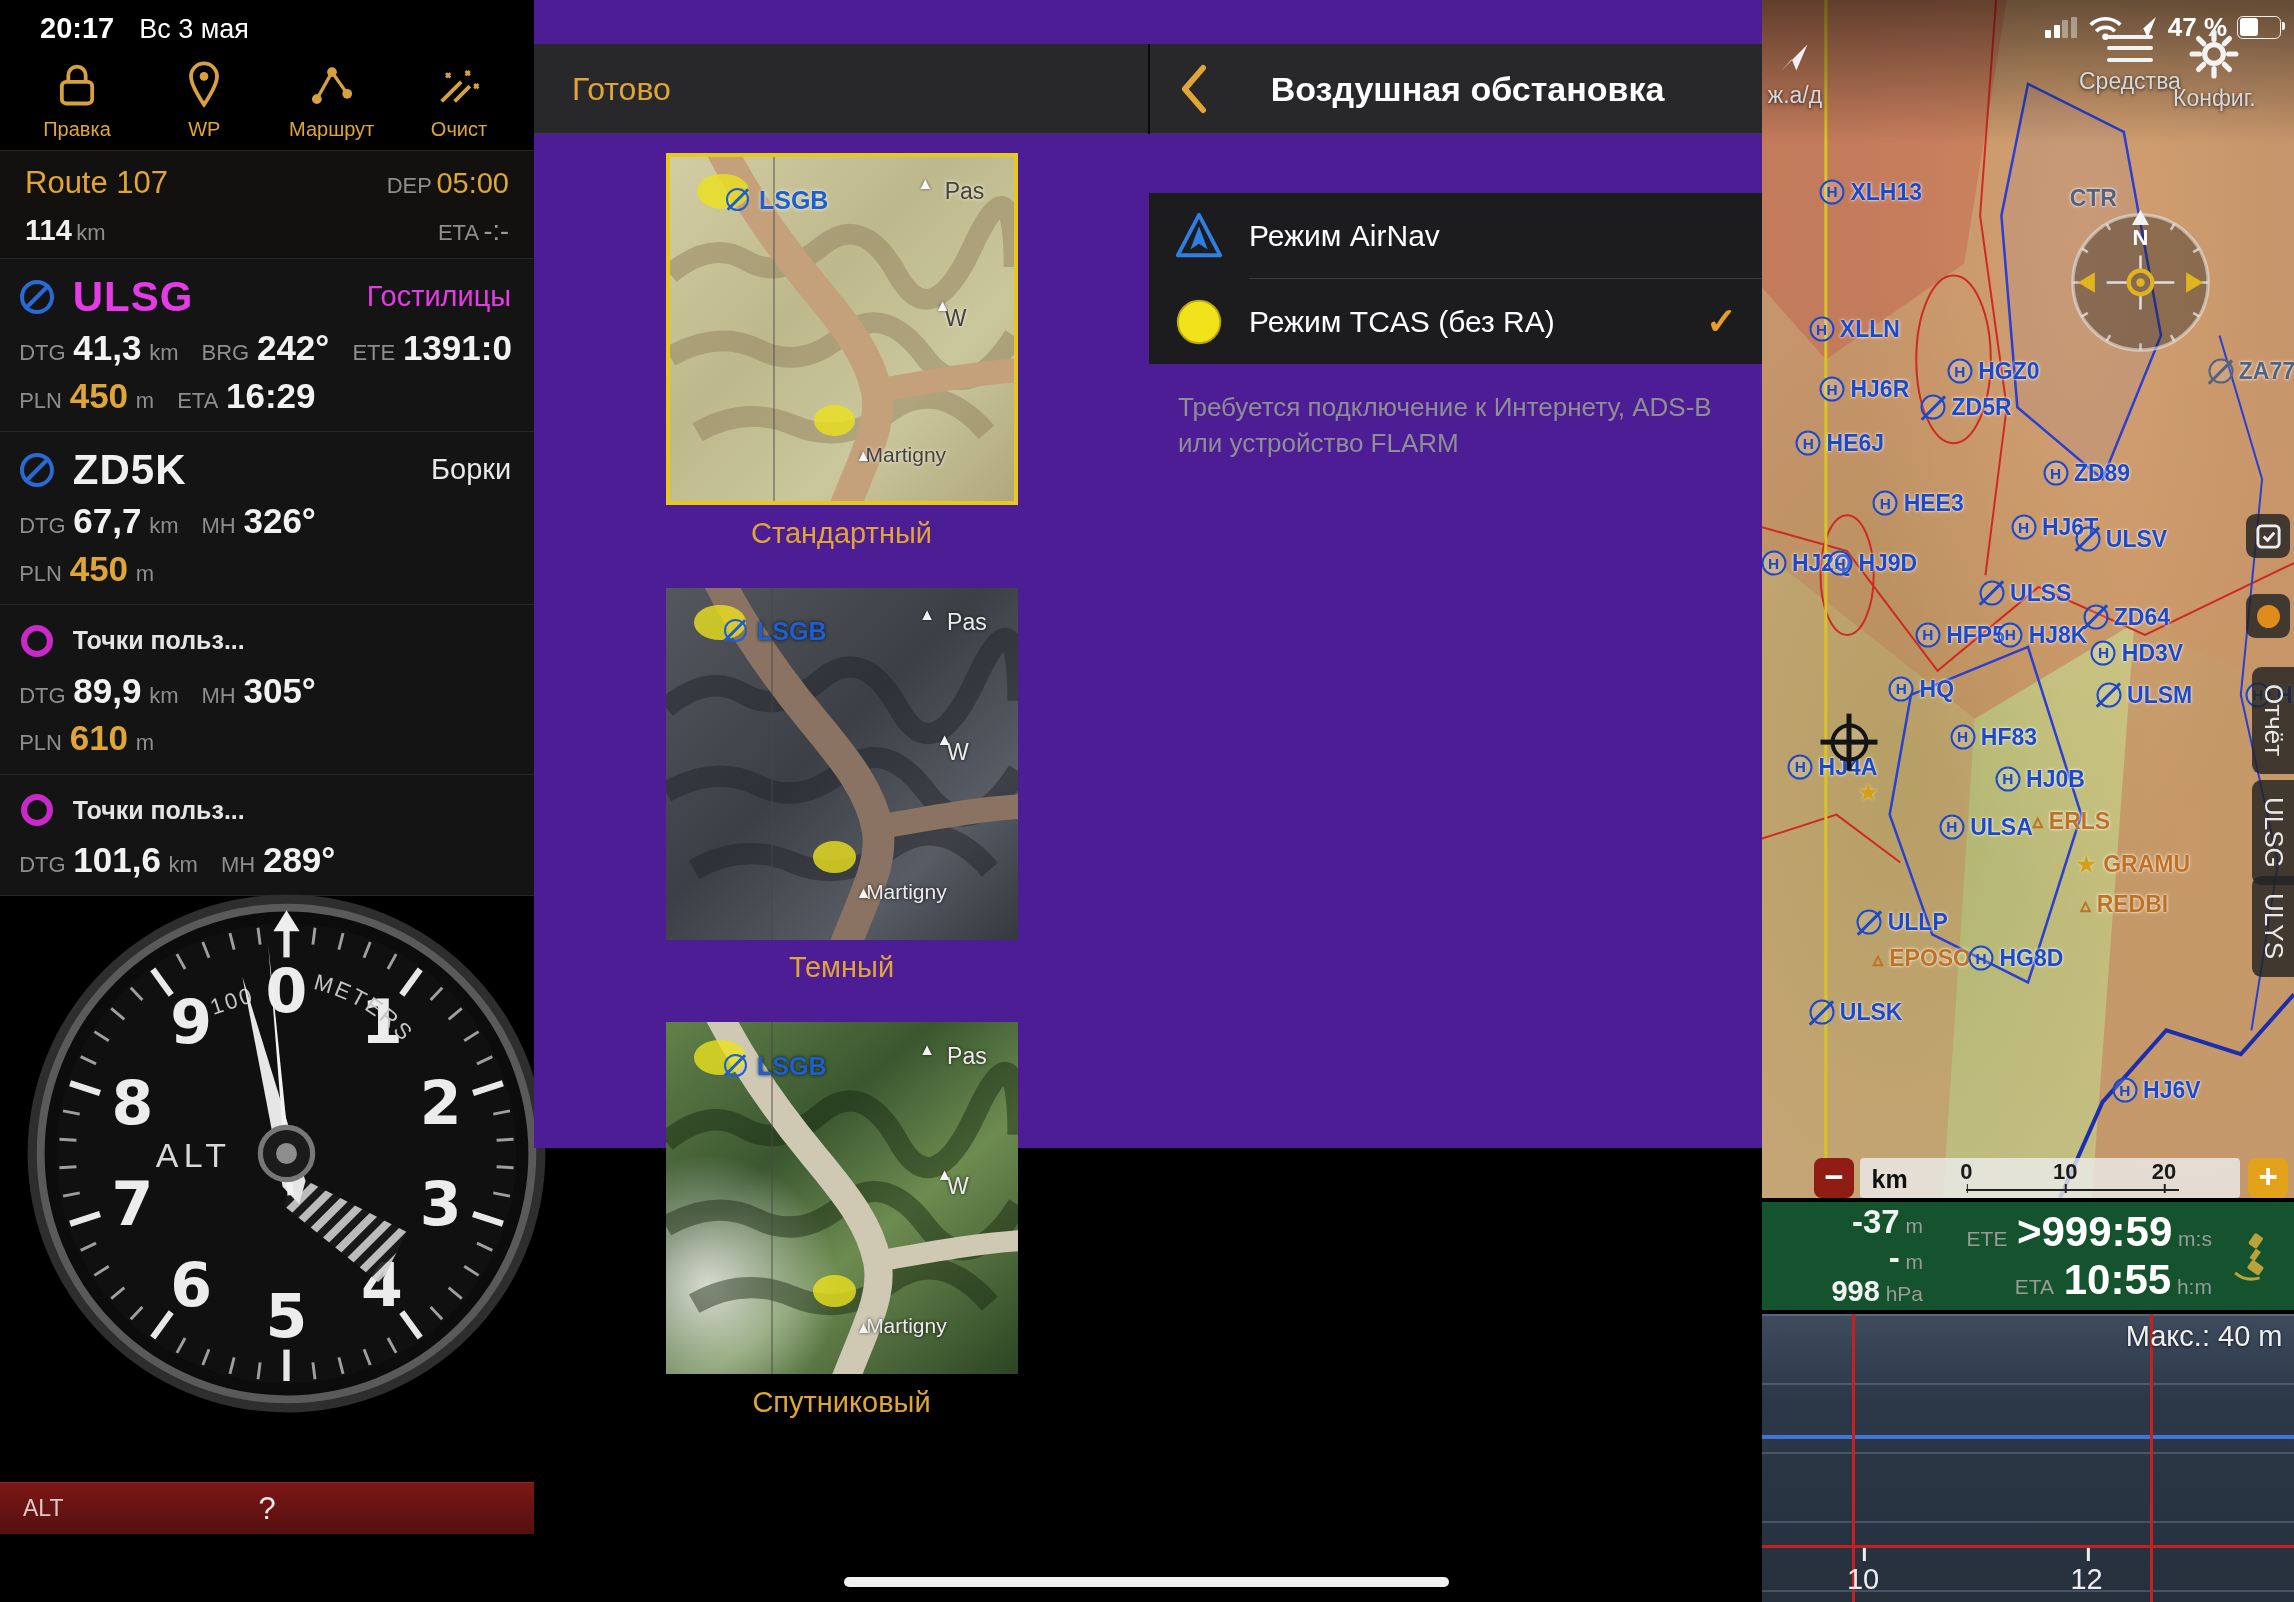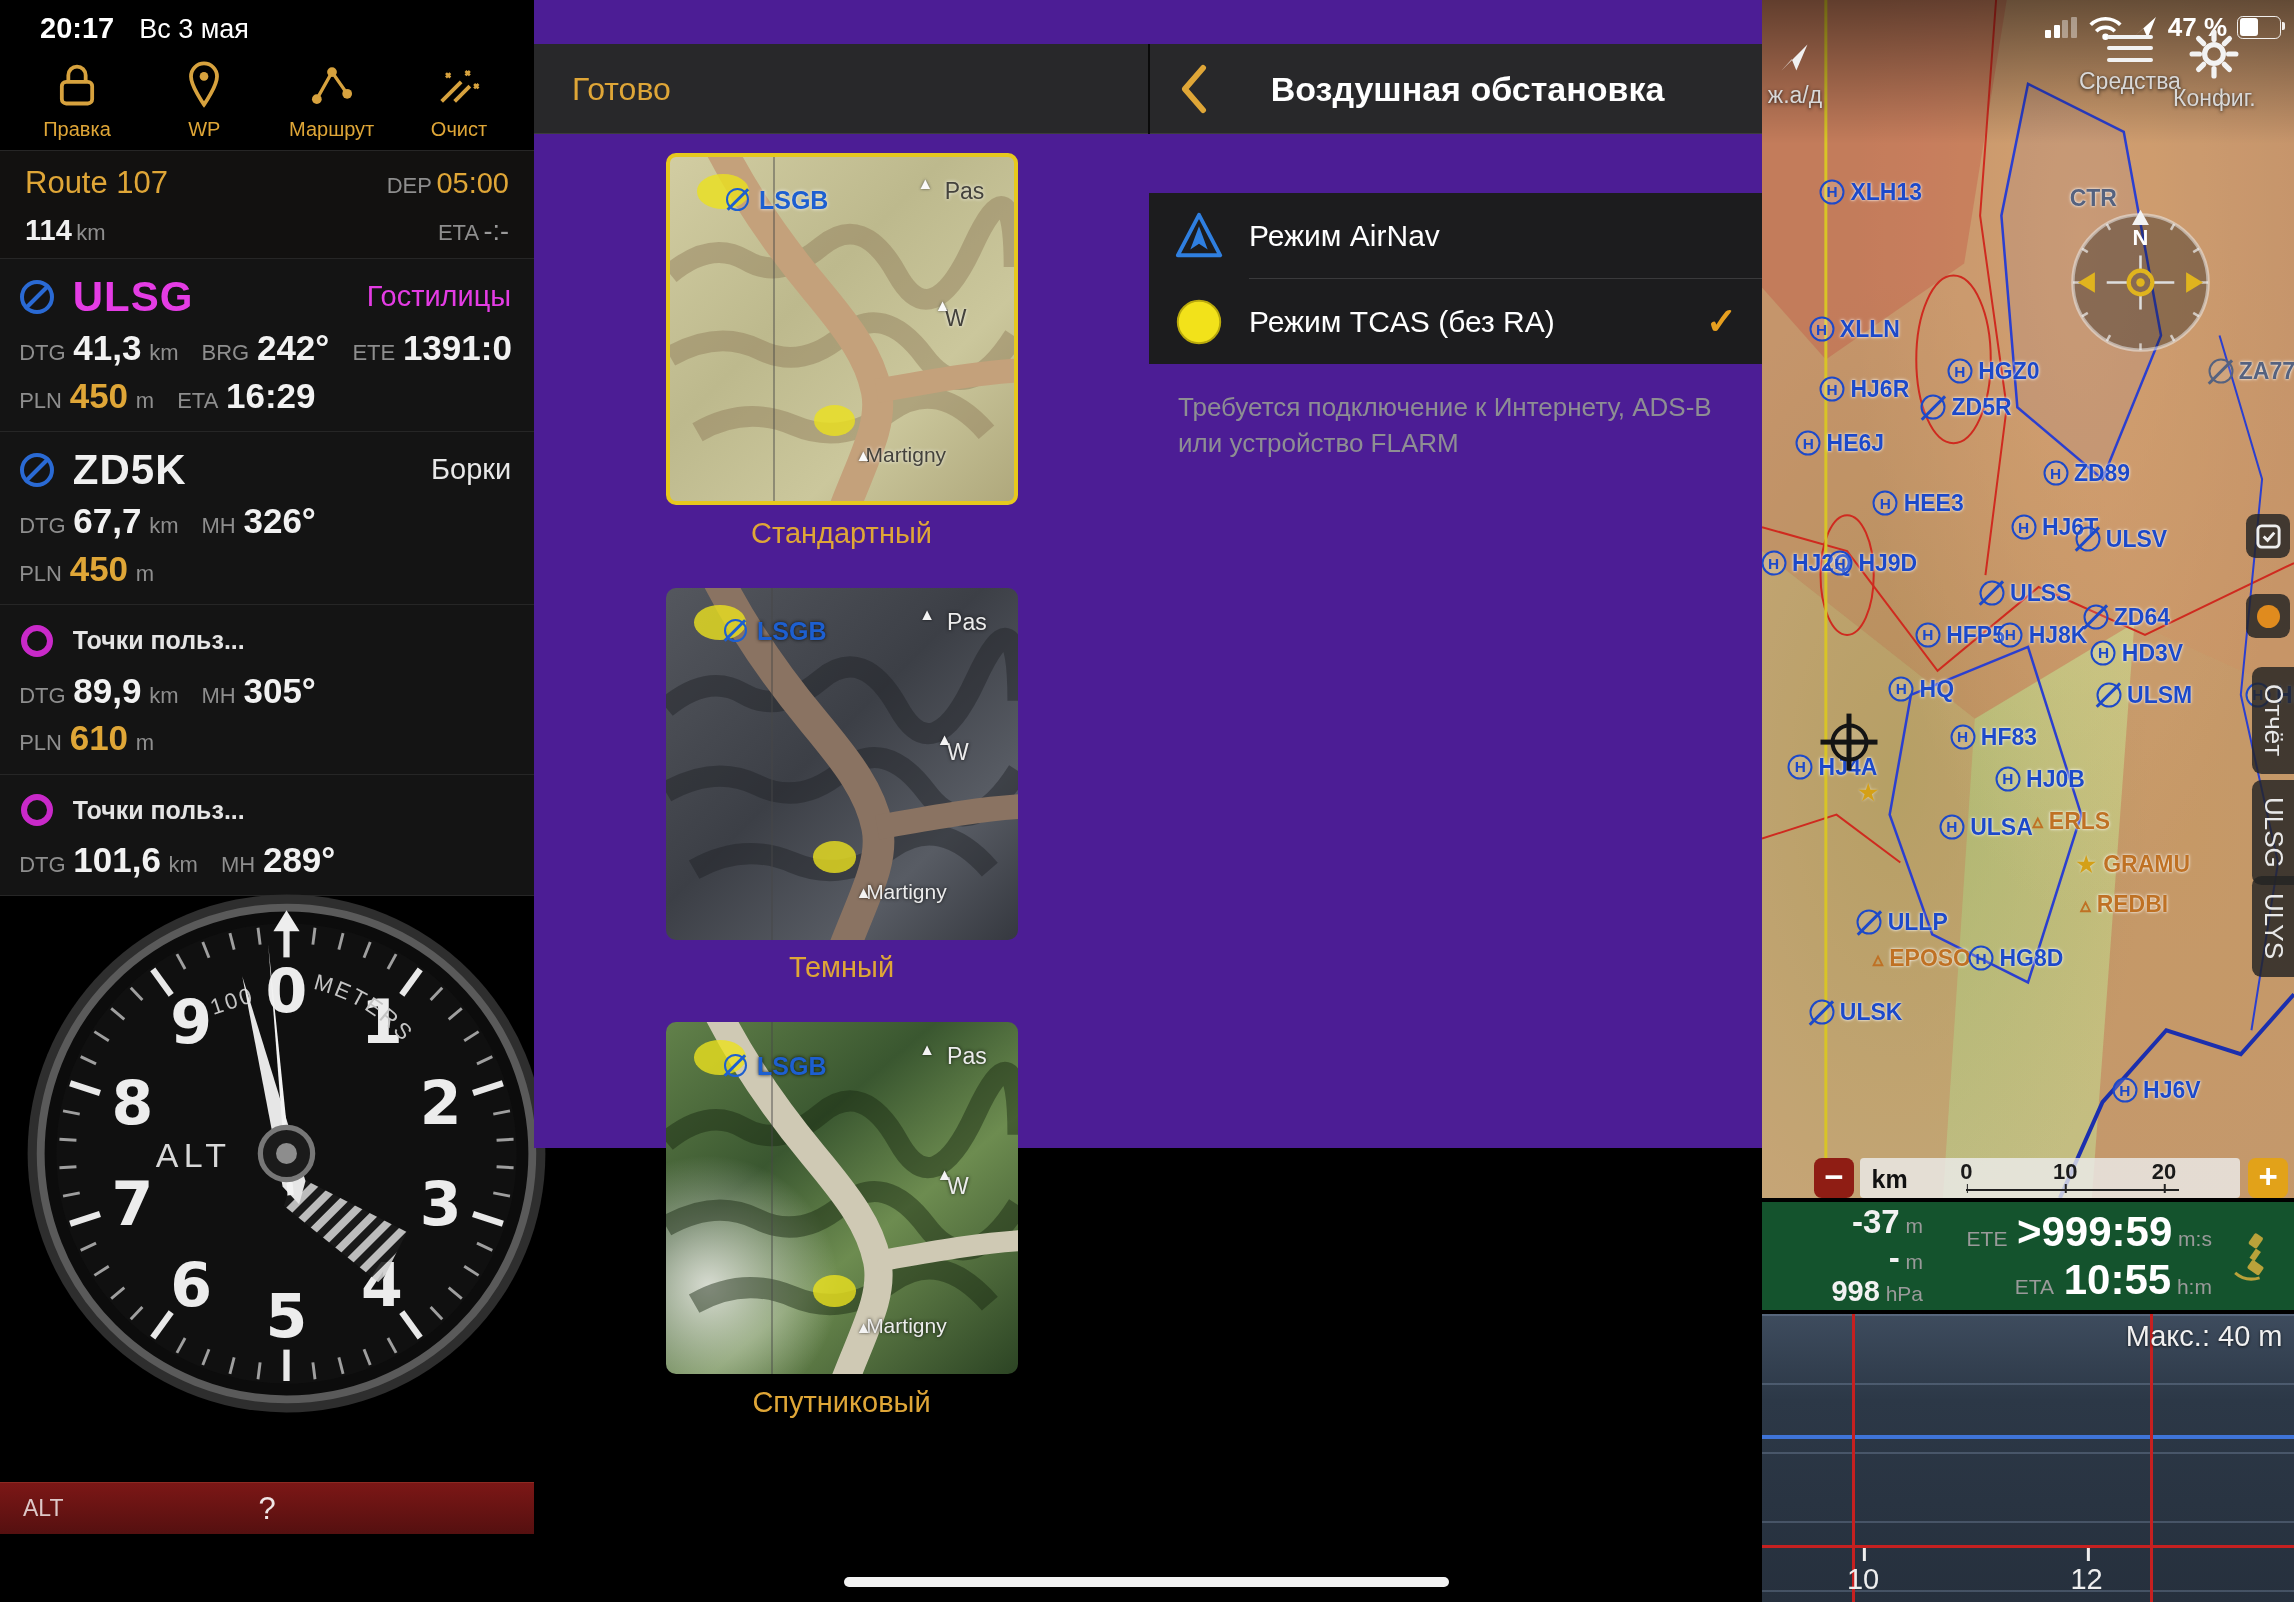--- a/index.html
+++ b/index.html
@@ -53,21 +53,21 @@
   .mid{position:absolute;left:534px;top:0;width:1228px;height:1148px;background:#4c1d95;}
   .mid-header{position:absolute;left:0;top:44px;width:1228px;height:90px;background:#28282a;border-bottom:1px solid #3c3c3e;}
   .header-div{position:absolute;left:614px;top:44px;width:1.9px;height:90px;background:#0a0a0a;}
   .pa-header{position:absolute;left:0;top:44px;width:615px;height:90px;display:flex;align-items:center;padding-left:38px;}
   .done-btn{font-size:32px;color:var(--gold);cursor:default;}
   .pb-header{position:absolute;left:615px;top:44px;width:613px;height:90px;display:flex;align-items:center;}
   .back-btn{margin-left:29px;z-index:2;display:flex;align-items:center;}
   .pb-title{position:absolute;left:0;right:0;text-align:center;font-size:34px;font-weight:bold;color:#fff;padding-left:24px;}
   .styles{position:absolute;left:0;top:134px;width:615px;display:flex;flex-direction:column;align-items:center;padding-top:19px;}
   .style-item{display:flex;flex-direction:column;align-items:center;margin-bottom:38px;}
-  .preview{position:relative;width:352px;height:352px;overflow:hidden;background:#777;border-radius:10px;}
+  .preview{position:relative;width:352px;height:352px;overflow:hidden;background:#777;}
   .preview.selected{border:4.8px solid var(--sel);}
   .preview svg{position:absolute;inset:0;width:100%;height:100%;}
   .caption{margin-top:11.5px;font-size:29px;color:var(--gold);}
   .pvx-ridge{fill:none;stroke-width:6;opacity:.45;}
   .pvx-valley,.pvx-valley2{fill:none;}
   .preview.standard{background:linear-gradient(135deg,#d2cda2,#bdb98d 40%,#cbc79c 70%,#afa87c);}
   .preview.standard .pvx-ridge{stroke:#8e7a58;}
   .preview.standard .pvx-valley{stroke:#c4a17b;stroke-width:9;}
   .preview.standard .pvx-valley2{stroke:#c4a17b;stroke-width:7;}
   .preview.dark{background:linear-gradient(135deg,#54575e,#3c3f46 45%,#585c64 75%,#35383f);}

